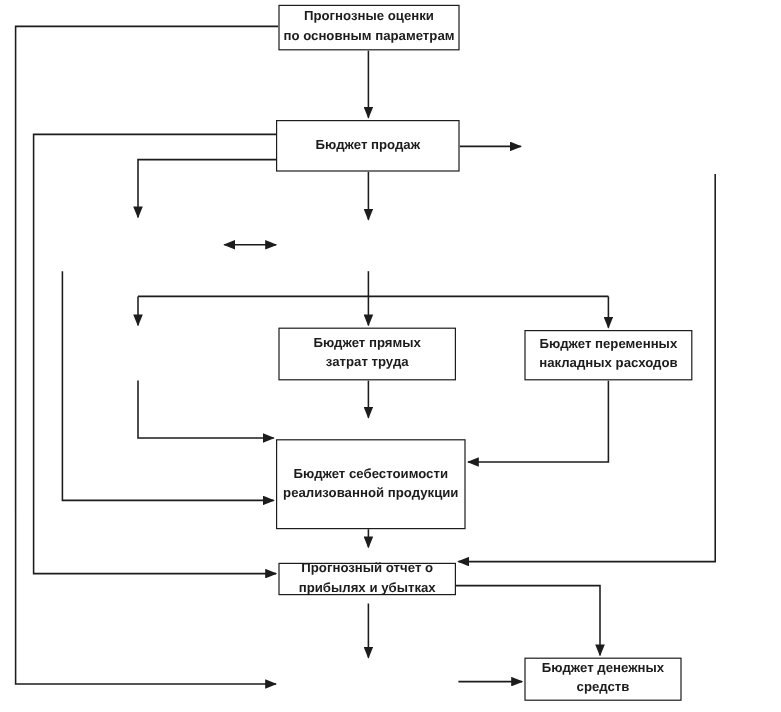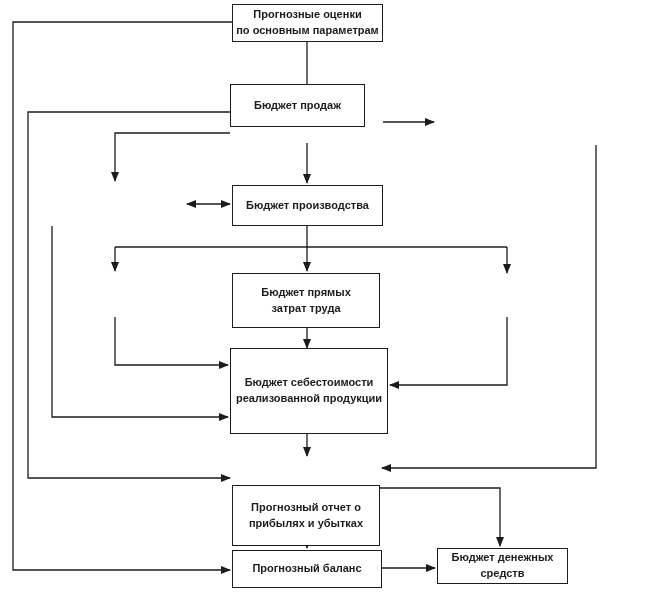--- a/index.html
+++ b/index.html
@@ -71,35 +71,35 @@
       <polyline points="596,145 596,468 382,468" fill="none" stroke="#1c1c1c" stroke-width="1.3" marker-end="url(#arr)"></polyline>
       <polyline points="307,503 307,548" fill="none" stroke="#1c1c1c" stroke-width="1.3" marker-end="url(#arr)"></polyline>
       <polyline points="380,488 500,488 500,546" fill="none" stroke="#1c1c1c" stroke-width="1.3" marker-end="url(#arr)"></polyline>
       <polyline points="382,568 435,568" fill="none" stroke="#1c1c1c" stroke-width="1.3" marker-end="url(#arr)"></polyline>
       <polyline points="232,22 13,22 13,570 230,570" fill="none" stroke="#1c1c1c" stroke-width="1.3" marker-end="url(#arr)"></polyline>
     </svg>
 
   <div class="node" style="left:232px; top:4px;   width:151px; height:38px">Прогнозные оценки
 по основным параметрам</div>
 
-  <div class="node" style="left:230px; top:84px; width:135px; height:43px">Бюджет продаж</div>
+  <div class="node" style="left:230px; top:100px; width:153px; height:43px">Бюджет продаж</div>
 
 
 
-  <div class="node" style="left:232px; top:185px; width:151px; height:41px">Бюджет производства</div>
 
 
-  <div class="node" style="left:232px; top:273px; width:148px; height:55px">Бюджет прямых
+  <div class="node" style="left:232px; top:273px; width:148px; height:44px">Бюджет прямых
 затрат труда</div>
 
+  <div class="node" style="left:437px; top:275px; width:140px; height:42px">Бюджет переменных
+накладных расходов</div>
 
-  <div class="node" style="left:230px; top:348px; width:158px; height:86px">Бюджет себестоимости
+  <div class="node" style="left:230px; top:366px; width:158px; height:75px">Бюджет себестоимости
 реализованной продукции</div>
 
-  <div class="node" style="left:232px; top:485px; width:148px; height:61px">Прогнозный отчет о
+  <div class="node" style="left:232px; top:469px; width:148px; height:27px">Прогнозный отчет о
 прибылях и убытках</div>
 
-  <div class="node" style="left:232px; top:550px; width:150px; height:38px">Прогнозный баланс</div>
 
   <div class="node" style="left:437px; top:548px; width:131px; height:36px">Бюджет денежных
 средств</div>
 
 </div>
 
 </body></html>

